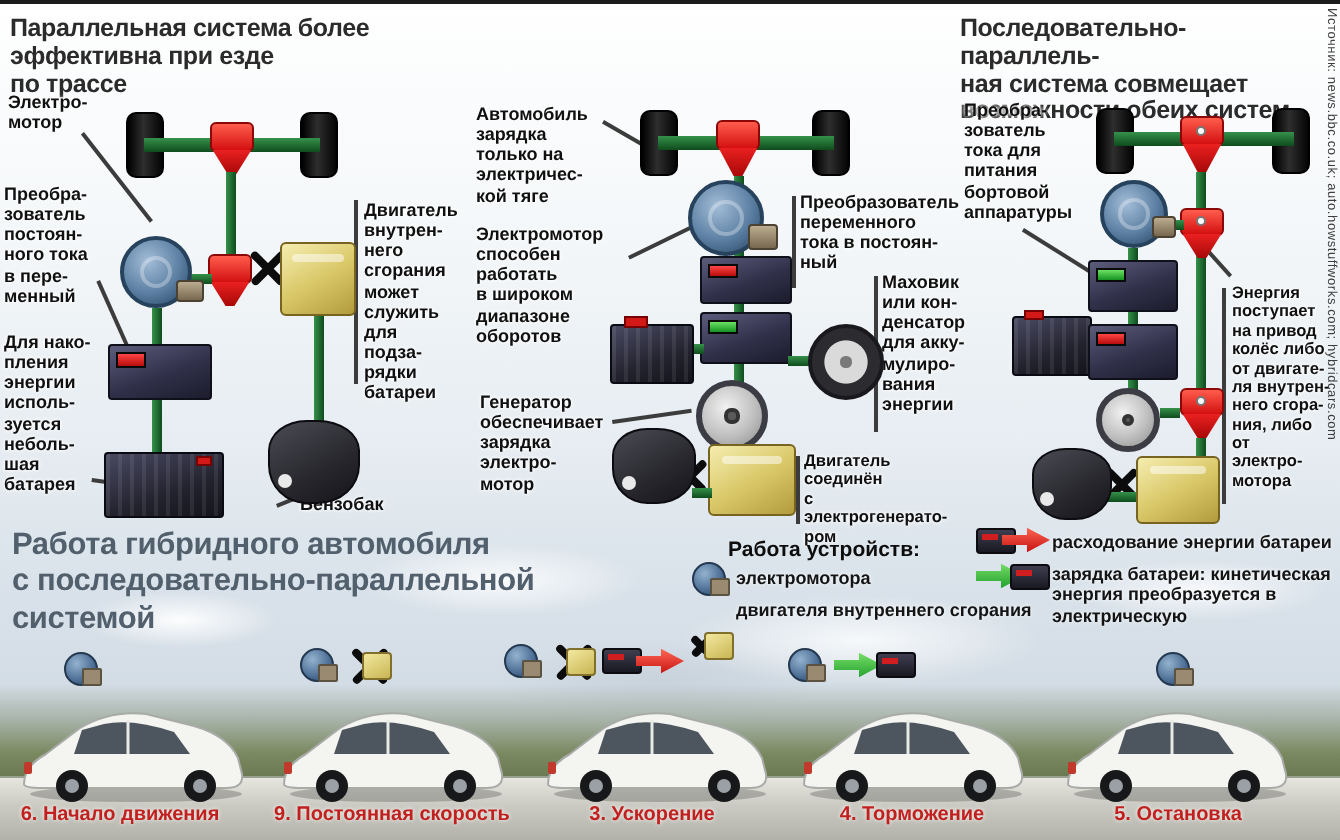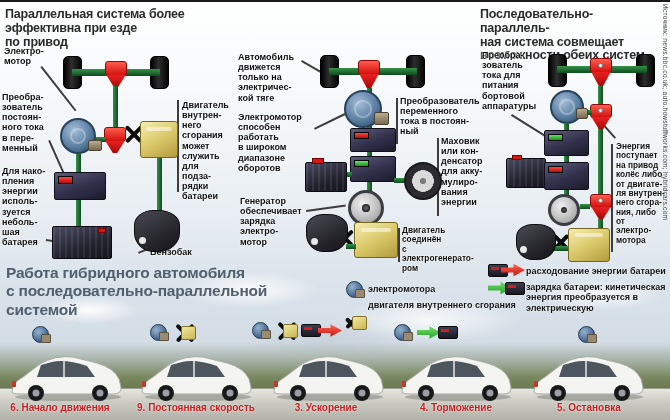--- a/index.html
+++ b/index.html
@@ -94,21 +94,21 @@
 <body>
 
 <div class="page">
   <div class="ab topline"></div>
   <div class="ab clouds"></div>
   <div class="ab hills"></div>
   <div class="ab road"></div>
 
   <div class="ab colhead" style="left:5px;top:8px;width:220px">Параллельная система более
 эффективна при езде
-по привод</div>
+по трассе</div>
   <div class="ab lbl" style="left:4px;top:46px;width:50px">Электро-
 мотор</div>
   <div class="ab lbl" style="left:2px;top:92px;width:52px">Преобра-
 зователь
 постоян-
 ного тока
 в пере-
 менный</div>
   <div class="ab lbl" style="left:2px;top:166px;width:48px">Для нако-
 пления
@@ -150,21 +150,21 @@
   <div class="ab disp red" style="left:58px;top:176px;width:15px;height:8px"></div>
   <div class="ab gv" style="left:76px;top:200px;height:27px"></div>
   <div class="ab batt" style="left:52px;top:226px;width:60px;height:33px"></div>
   <div class="ab rcap" style="left:98px;top:228px;width:8px;height:5px"></div>
   <div class="ab prop" style="left:123px;top:123px;width:22px;height:22px"></div>
   <div class="ab engine" style="left:140px;top:121px;width:38px;height:37px"></div>
   <div class="ab gv" style="left:157px;top:158px;height:55px"></div>
   <div class="ab tank" style="left:134px;top:210px;width:46px;height:42px"></div>
 
   <div class="ab lbl" style="left:238px;top:52px;width:66px">Автомобиль
-движется
+зарядка
 только на
 электричес-
 кой тяге</div>
   <div class="ab lbl" style="left:238px;top:112px;width:74px">Электромотор
 способен
 работать
 в широком
 диапазоне
 оборотов</div>
   <div class="ab lbl" style="left:400px;top:96px;width:78px">Преобразователь
@@ -266,20 +266,21 @@
   <div class="ab wdot" style="left:598px;top:198px"></div>
   <div class="ab gv" style="left:598px;top:219px;height:12px"></div>
   <div class="ab prop" style="left:551px;top:232px;width:20px;height:20px"></div>
   <div class="ab engine" style="left:568px;top:228px;width:42px;height:34px"></div>
   <div class="ab gh" style="left:552px;top:246px;width:16px"></div>
   <div class="ab tank" style="left:516px;top:224px;width:40px;height:36px"></div>
 
   <div class="ab bigtitle" style="left:6px;top:264px;width:330px">Работа гибридного автомобиля
 с последовательно-параллельной системой</div>
 
+  <div class="ab legend-ttl" style="left:364px;top:269px">Работа устройств:</div>
   <div class="ab ico-motor" style="left:346px;top:281px"></div>
   <div class="ab legend-txt" style="left:368px;top:284px">электромотора</div>
   <div class="ab ico-engine" style="left:344px;top:297px">
       <span class="prop" style="position:absolute"></span>
       <i></i>
     </div>
   <div class="ab legend-txt" style="left:368px;top:300px">двигателя внутреннего сгорания</div>
 
   <div class="ab irow" style="left:488px;top:263px">
     <span class="ico-batt"></span>

